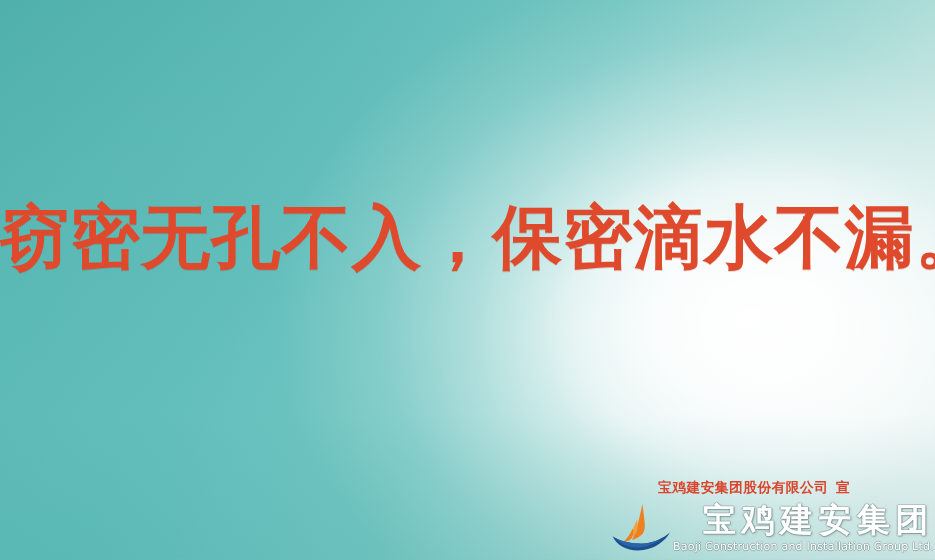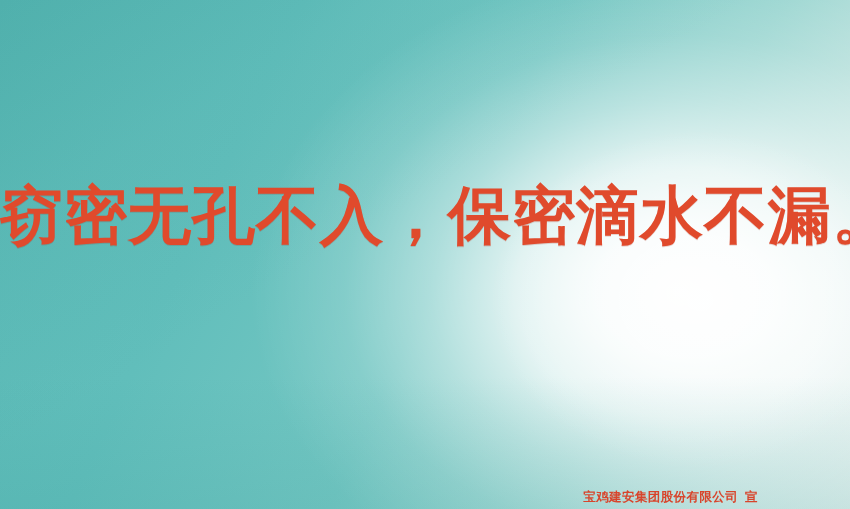--- a/index.html
+++ b/index.html
@@ -74,21 +74,21 @@
     line-height: 76px;
     font-weight: 700;
     letter-spacing: 1px;
     white-space: nowrap;
     text-shadow: 0 1px 0 rgba(150,40,20,0.18);
   }
 
   
   .branding {
     position: absolute;
-    right: 16px;
+    right: 1px;
     bottom: 4px;
     width: 300px;
     text-align: right;
   }
   .company-line {
     color: #d8452c;
     font-size: 12.5px;
     font-weight: 700;
     letter-spacing: 0.4px;
     line-height: 16px;
@@ -159,15 +159,33 @@
   <div class="bg-layer bg-bottom-shade"></div>
 
   <div class="headline">窃密无孔不入，保密滴水不漏。</div>
 
   <div class="branding">
 
     <div class="company-line">
       <span>宝鸡建安集团股份有限公司</span><span class="suffix">宣</span>
     </div>
 
+    <div class="logo-row">
+
+      <svg class="logo-mark" viewBox="0 0 112 92" aria-hidden="true">
+
+        <path d="M60 2 C60 2 56 22 52 38 C49 50 45 60 41 68 C48 66 55 62 60 57 C64 52 65 44 64 35 C63 24 61 12 60 2 Z" fill="#ef8022"></path>
+        <path d="M50 30 C46 42 40 54 33 64 C38 64 44 61 48 56 C51 52 52 44 51 36 Z" fill="#f0a13a"></path>
+        <path d="M42 48 C38 57 32 65 26 71 C31 71 36 69 40 65 C43 61 44 55 43 50 Z" fill="#ef8022"></path>
+
+        <path d="M6 61 C14 80 38 90 62 86 C84 82 101 70 110 54 C98 64 82 72 65 74 C44 76 22 71 6 61 Z" fill="#1d4f8f"></path>
+        <path d="M12 65 C22 77 40 83 58 81 C72 79 86 73 96 64 C85 70 72 74 59 74 C41 74 24 71 12 65 Z" fill="#2a63a8"></path>
+      </svg>
+
+      <div class="logo-text-col">
+        <div class="logo-cn">宝鸡建安集团</div>
+        <div class="logo-en">Baoji Construction and Installation Group Ltd.</div>
+      </div>
+
+    </div>
   </div>
 
 </div>
 
 </body></html>

